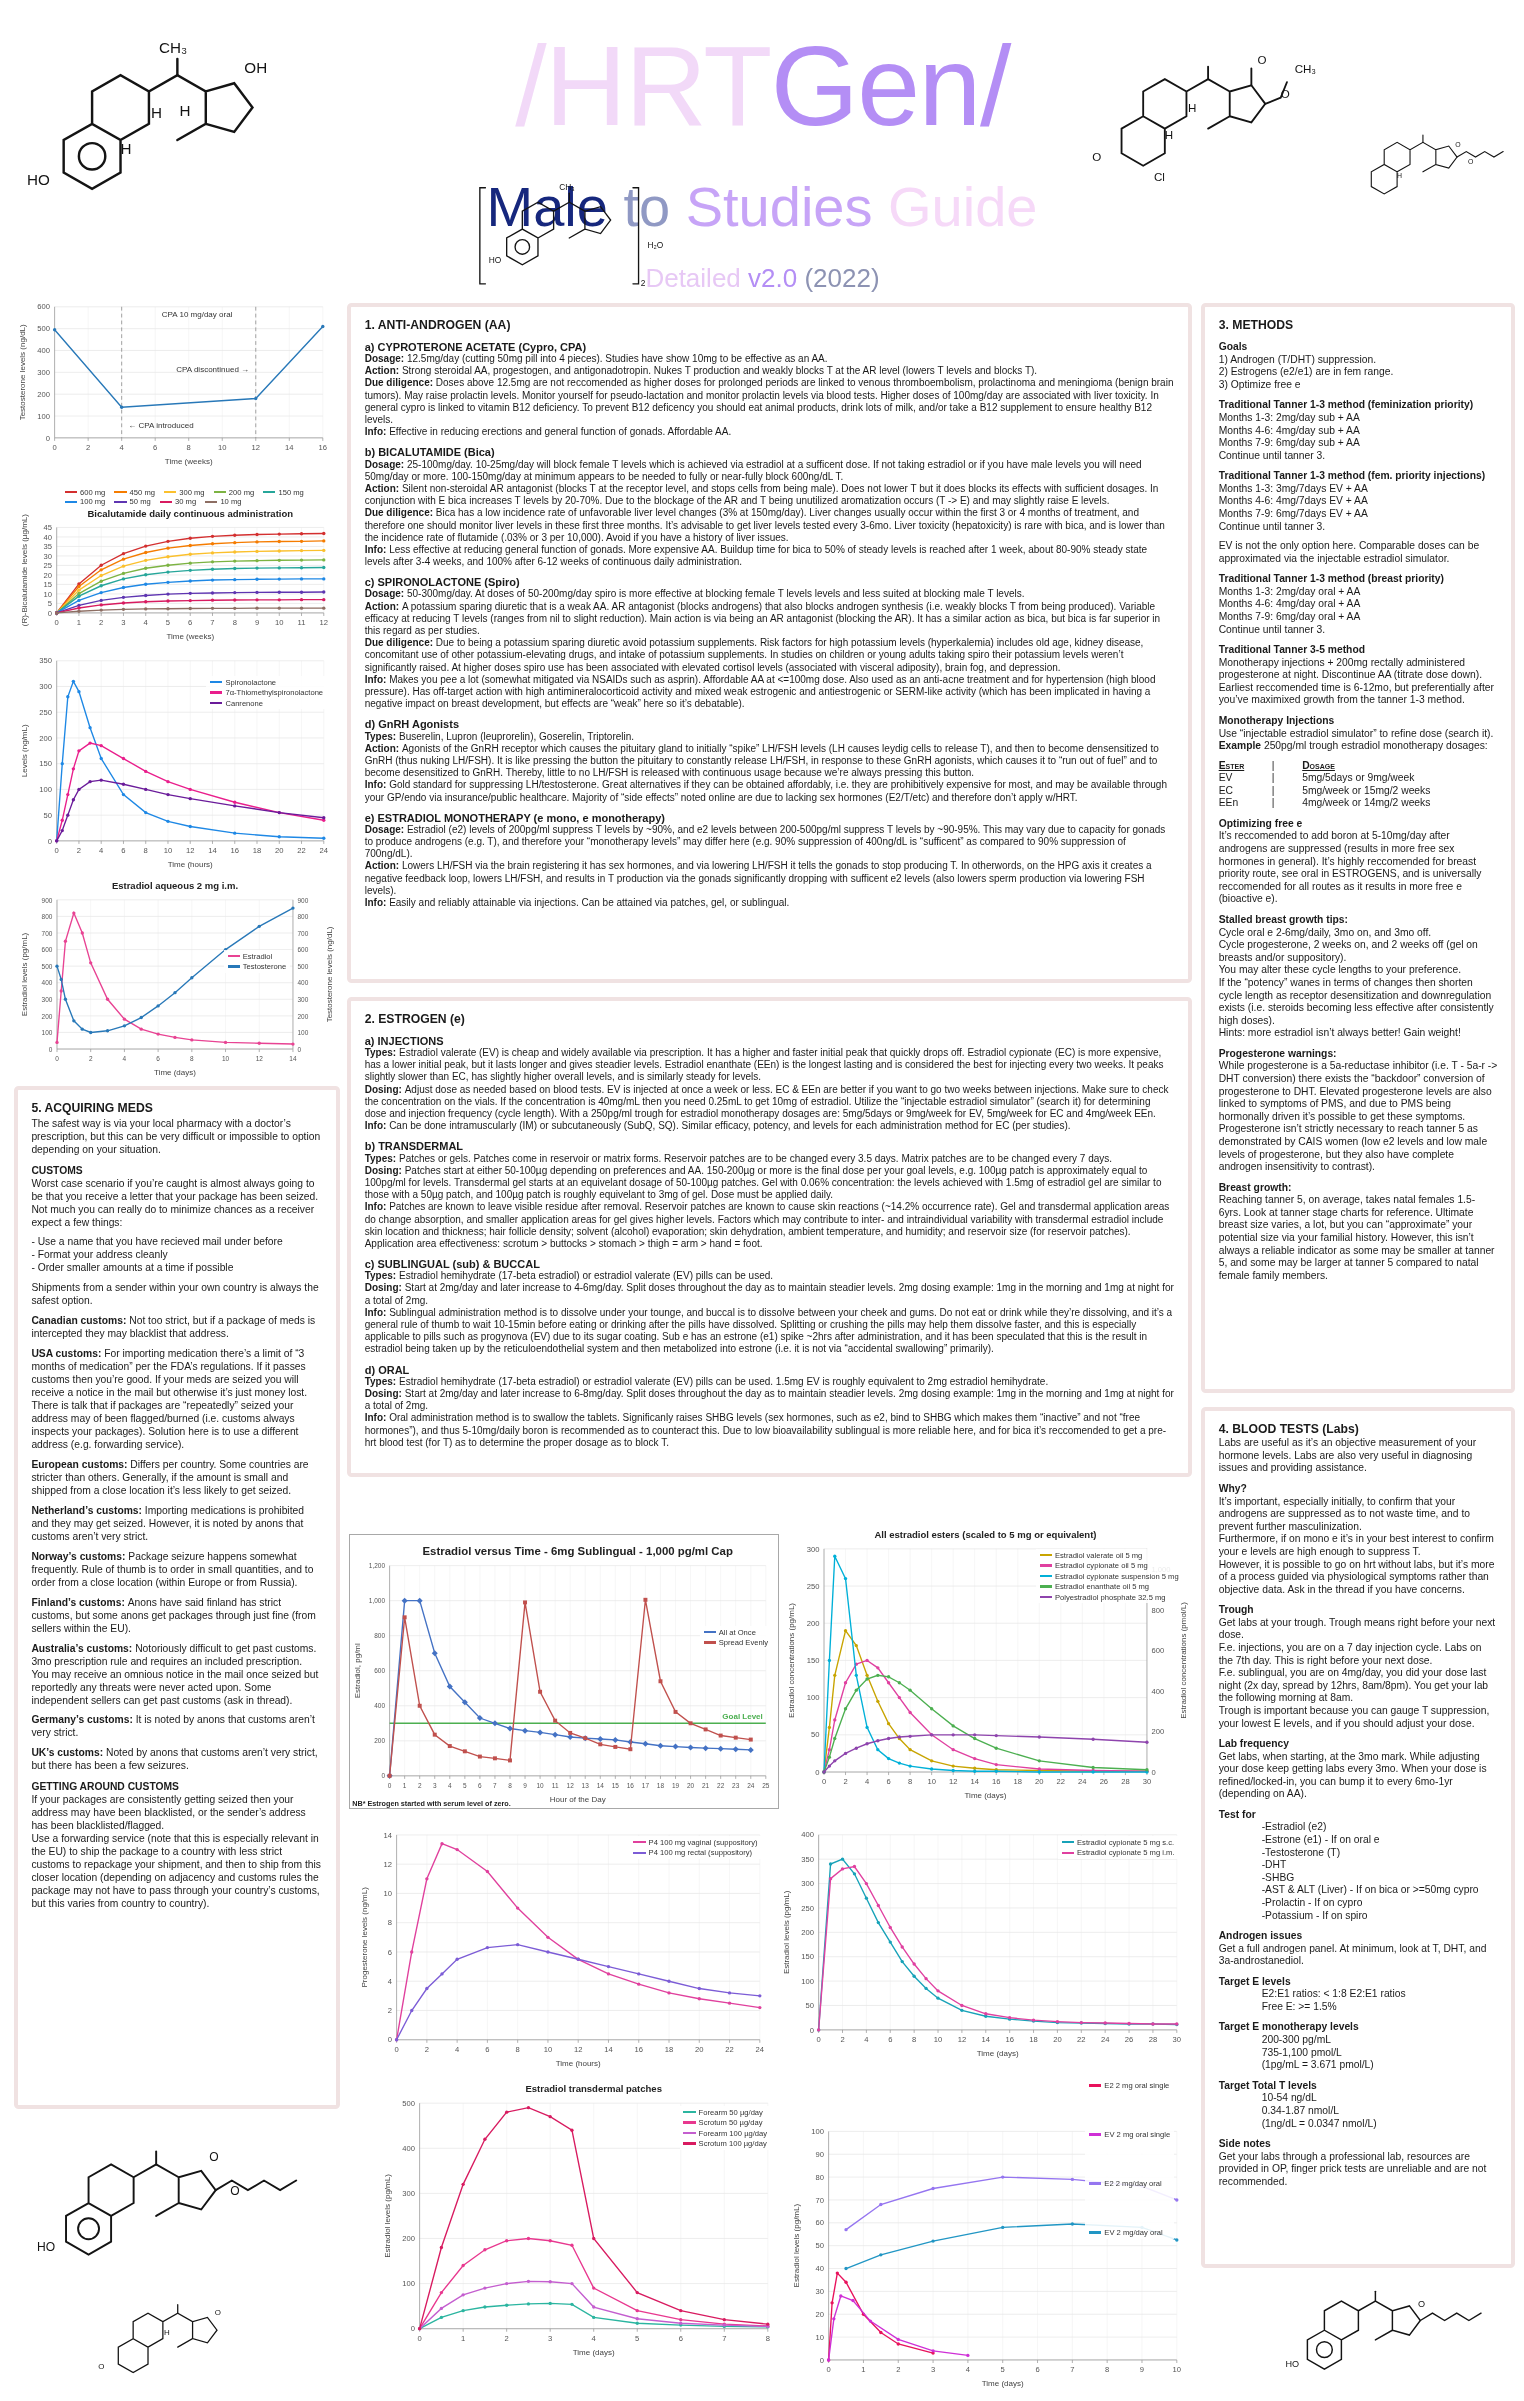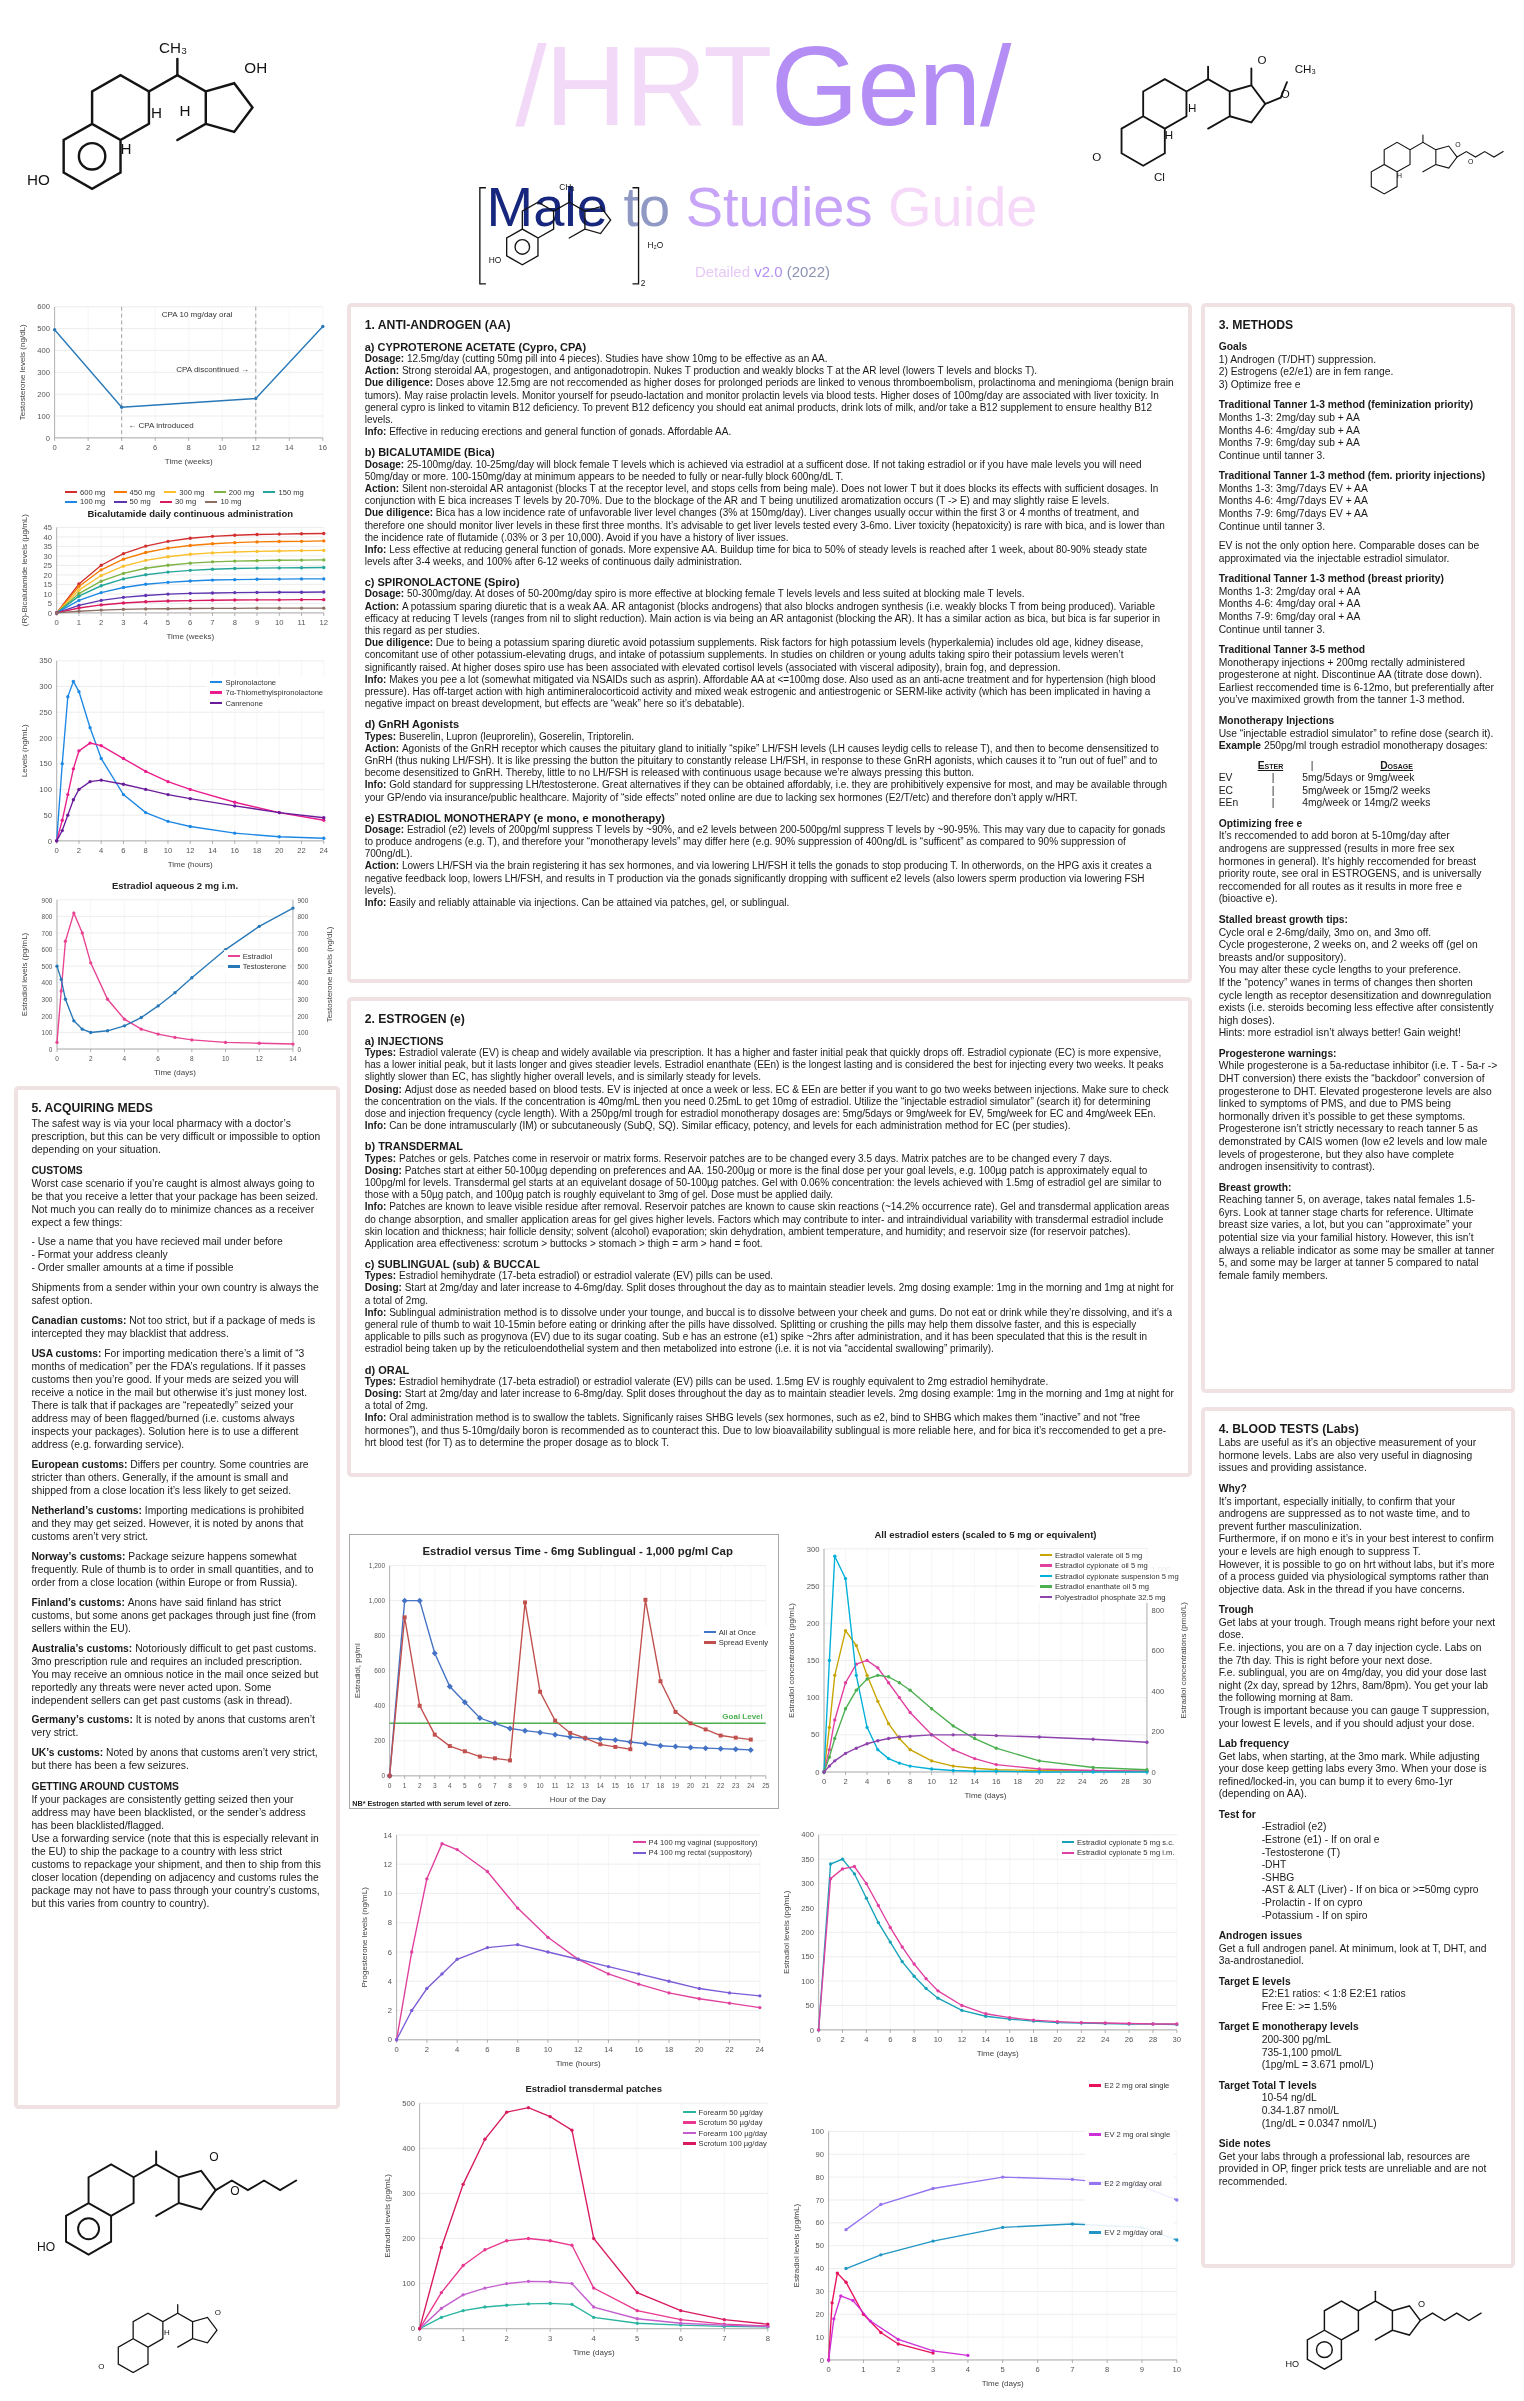--- a/index.html
+++ b/index.html
@@ -3,34 +3,34 @@
 <meta charset="utf-8">
 <style>
   html,body{margin:0;padding:0;background:#fff;}
   body{width:1525px;height:2401px;position:relative;font-family:"Liberation Sans","DejaVu Sans",sans-serif;color:#1a1a1a;}
   #page{position:absolute;inset:0;overflow:hidden;background:#fff;}
   
   .brand{position:absolute;left:427px;top:21.3px;width:671px;text-align:center;font-size:113px;letter-spacing:-1.5px;white-space:nowrap;}
   .b1{color:#f2d9f8;} .b2{color:#b48ef5;}
   .subtitle{position:absolute;left:396px;top:174px;width:732px;text-align:center;font-size:56px;white-space:nowrap;}
   .s-male{color:#16277d;} .s-to{color:#9099c4;} .s-female{color:#c7a4f7;} .s-guide{color:#f6d9f8;}
-  .tagline{position:absolute;left:427px;top:263px;width:671px;text-align:center;font-size:15px;}
+  .tagline{position:absolute;left:427px;top:263px;width:671px;text-align:center;font-size:26px;}
   .t-det{color:#e7c8f5;} .t-ver{color:#b48ef5;} .t-year{color:#8d93b3;}
   
   .panel{position:absolute;background:#fff;border:4.6px solid #f0e2e2;border-radius:4.6px;padding:12.2px 13.7px;overflow:hidden;box-sizing:border-box;}
   .col-m{font-size:10px;line-height:12.2px;}
   .col-r{font-size:10.3px;line-height:12.6px;}
   .col-l{font-size:10.3px;line-height:13px;}
   .b-h1{font-weight:bold;font-size:12.2px;margin-bottom:1.5px;}
   .b-h2{font-weight:bold;margin-top:1px;}
   .col-m .b-h2{font-size:11px;}
   .col-r .b-h2,.col-l .b-h2{font-size:10.3px;}
   .b-gap{height:6.9px;}
   .b-li{padding-left:43px;}
-  .ester-table .hdr span.c1,.ester-table .hdr span.c2{font-weight:bold;text-decoration:underline;font-variant:small-caps;margin-left:39px;}
+  .ester-table .hdr span.c1,.ester-table .hdr span.c2{font-weight:bold;text-decoration:underline;font-variant:small-caps;}
   .ester-row{display:flex;}
   .ester-row .c1{width:53px;} .ester-row .sep{width:30.5px;} .ester-row .c2{flex:1;}
   
   .chart{position:absolute;background:#fff;}
   .chart svg{display:block;}
   .chart.boxed{border:0.8px solid #a8a8a8;}
   .legend{position:absolute;display:flex;flex-direction:column;gap:1.5px;font-size:7.6px;color:#333;background:rgba(255,255,255,.88);padding:1.5px 3.8px;z-index:2;}
   .legend.flow{flex-direction:row;flex-wrap:wrap;column-gap:9.1px;row-gap:0.8px;background:transparent;}
   .lrow{display:flex;align-items:center;gap:3px;white-space:nowrap;}
   .lsw{width:12.2px;height:2.3px;display:inline-block;flex:0 0 12.2px;}

